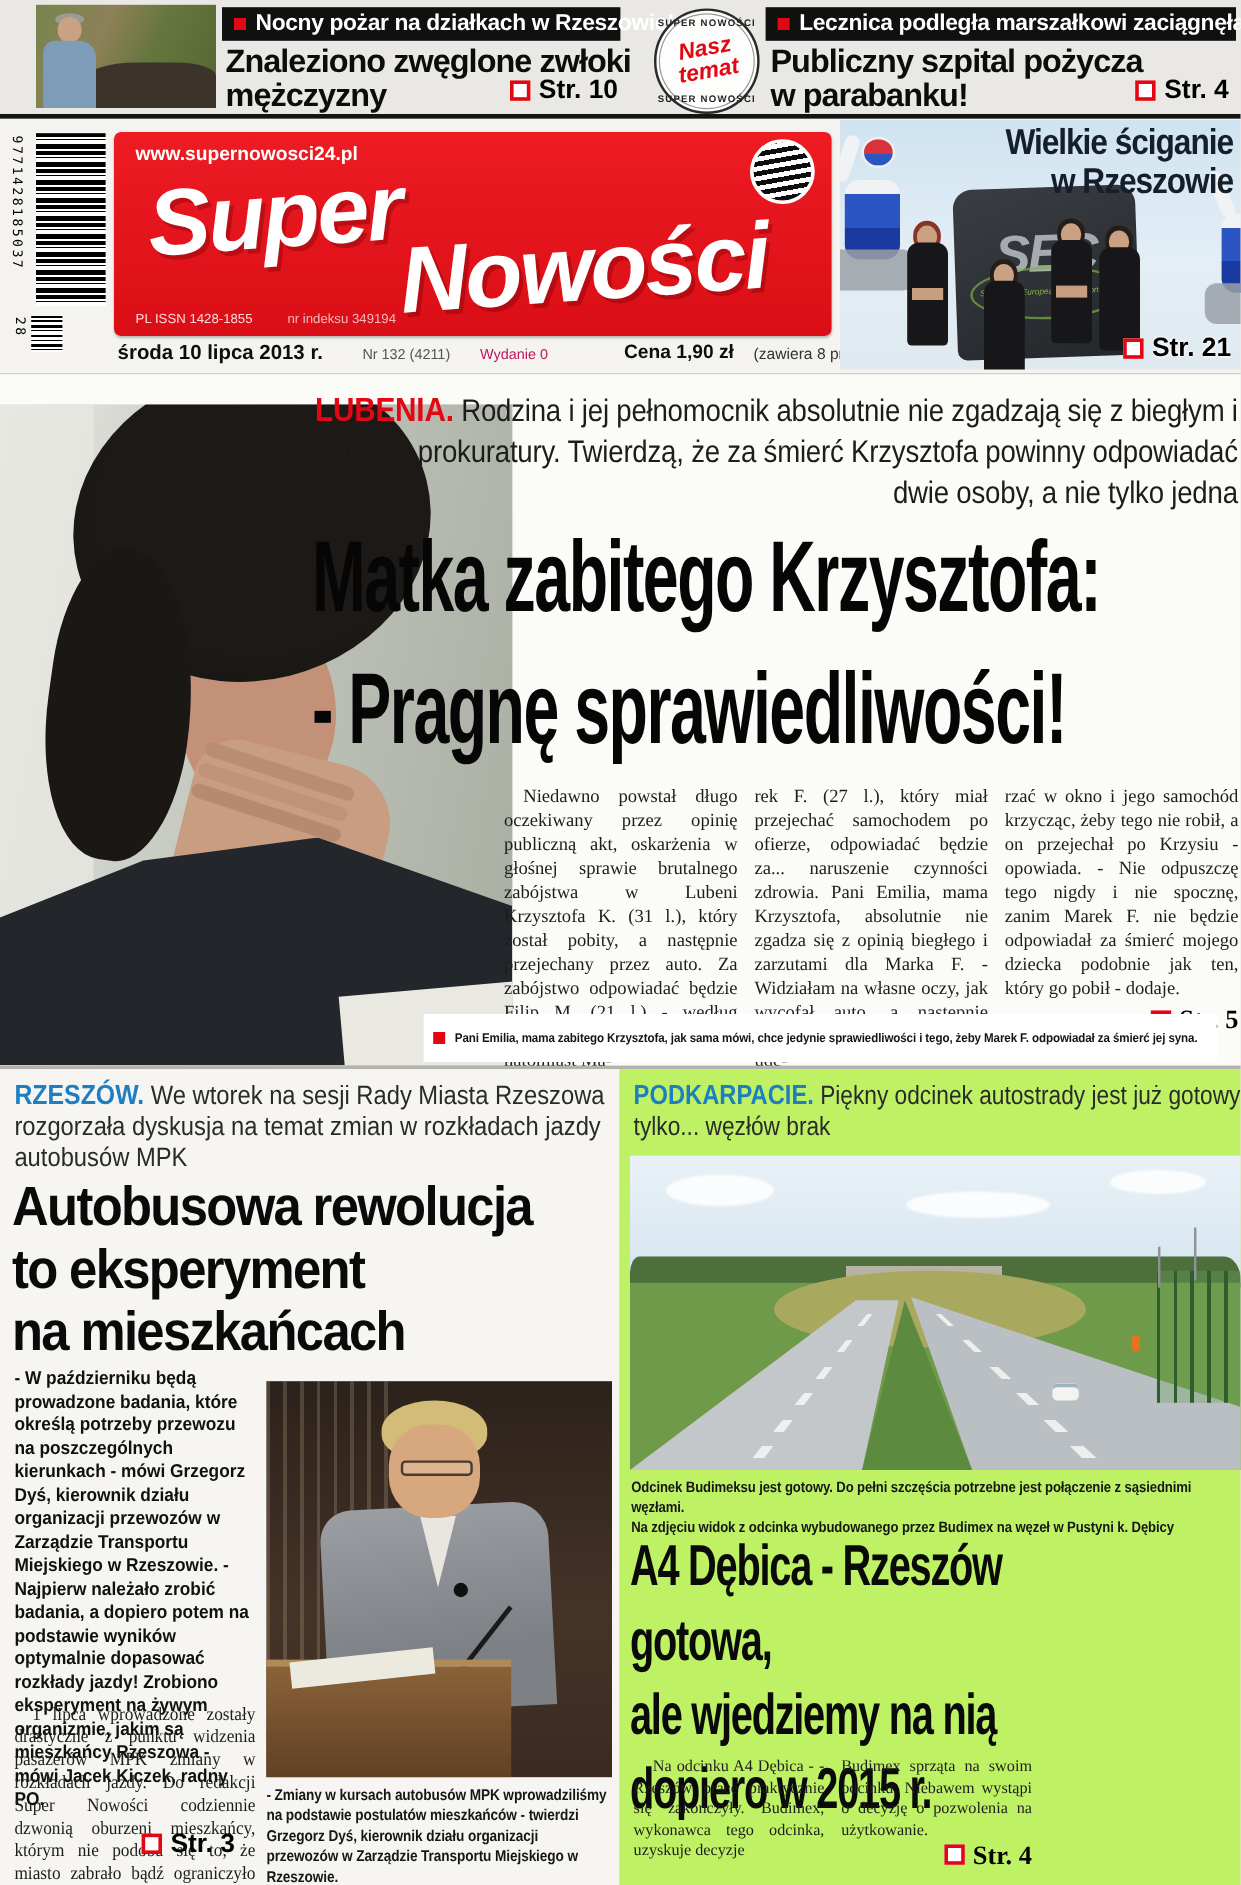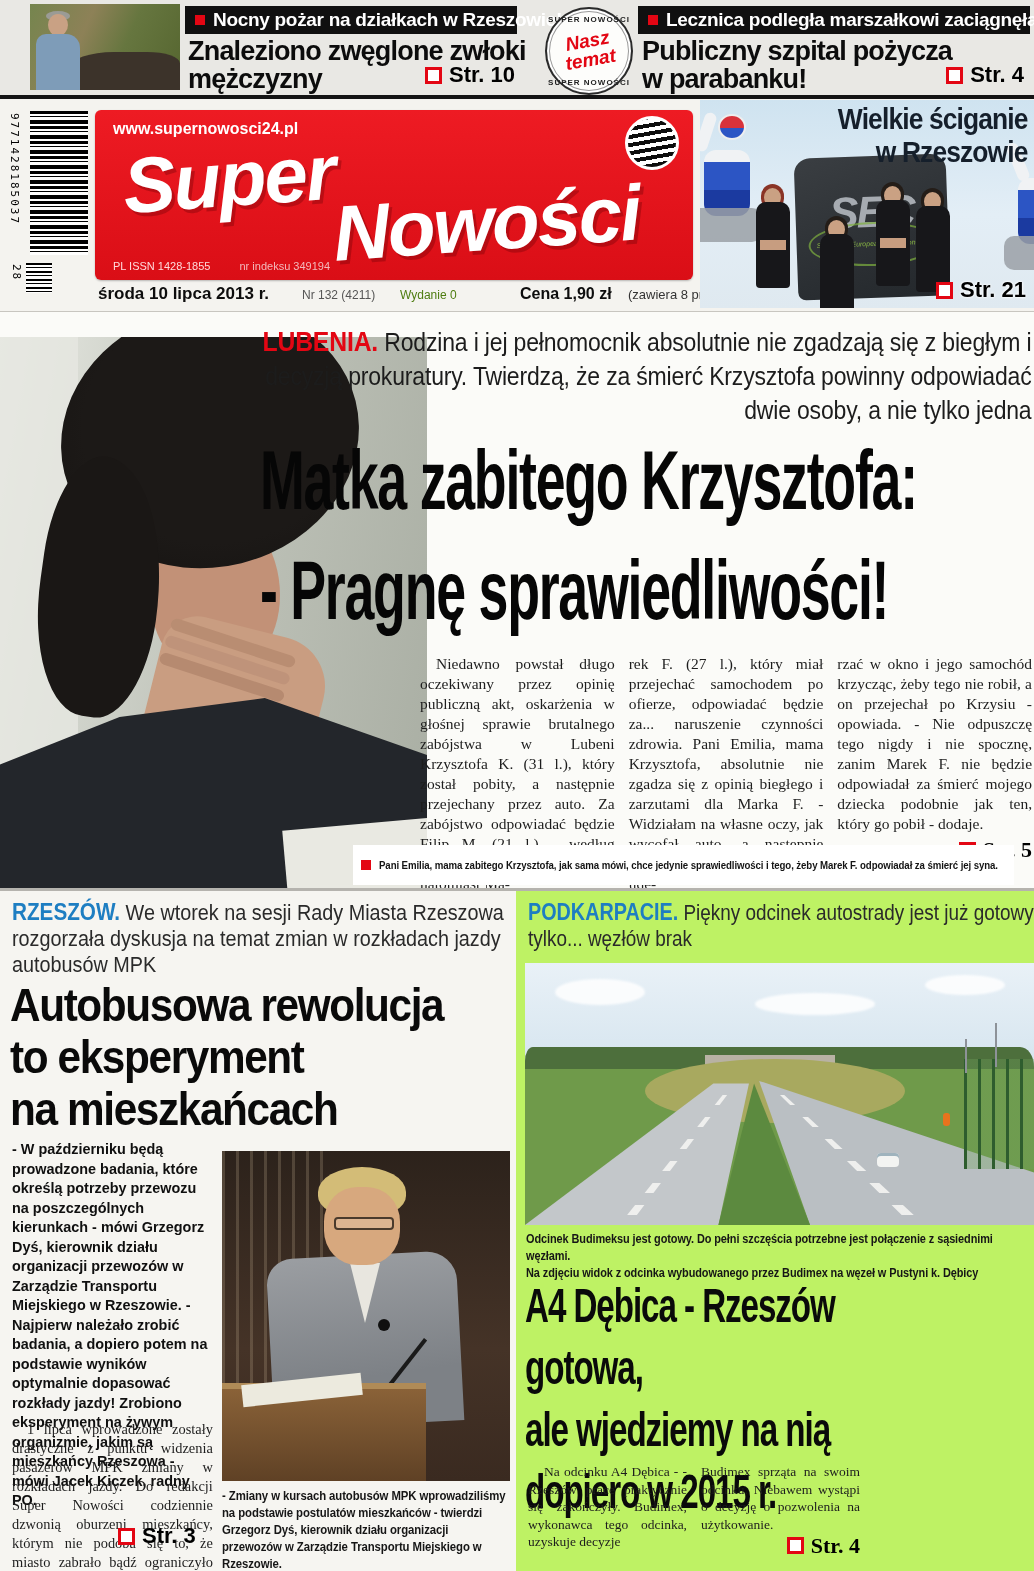--- a/index.html
+++ b/index.html
@@ -54,21 +54,21 @@
          background:repeating-linear-gradient(170deg,#0d0d0d 0 4px,#fff 4px 8px);}
   .logo1,.logo2{position:absolute;color:#fff;font-style:italic;font-weight:bold;font-size:78px;line-height:78px;
          letter-spacing:-2px;text-shadow:3px 4px 0 rgba(110,0,5,.35);transform:rotate(-4deg);white-space:nowrap;}
   .logo1{left:28px;top:30px;}
   .logo2{left:238px;top:74px;}
   .issnrow{position:absolute;left:18px;bottom:8px;font-size:11px;color:#ffd9da;}
   .issnrow .idx{margin-left:26px;color:#f3b9bb;}
   .daterow{position:absolute;left:0;top:183px;width:772px;height:26px;}
   .d-date{position:absolute;left:98px;top:2px;font-weight:bold;font-size:17px;color:#0d0d0d;}
   .d-nr{position:absolute;left:302px;top:6px;font-size:12px;color:#555;}
-  .d-wyd{position:absolute;left:400px;top:6px;font-size:12px;color:#4d7c0f;}
+  .d-wyd{position:absolute;left:400px;top:6px;font-size:12px;color:#be185d;}
   .d-cena{position:absolute;left:520px;top:3px;font-weight:bold;font-size:16px;color:#0d0d0d;}
   .d-vat{position:absolute;left:628px;top:5px;font-size:13px;color:#333;}
   
   .promo{position:absolute;left:700px;top:1px;width:334px;height:208px;overflow:hidden;
          background:linear-gradient(180deg,#cfe3f0 0%,#e3eef6 55%,#dfe9f0 100%);}
   .promo-head{position:absolute;right:6px;top:2px;text-align:right;font-weight:bold;font-size:30px;line-height:33px;
               color:#151f2b;letter-spacing:-1px;transform:scaleX(.88);transform-origin:right top;white-space:pre-line;z-index:5;}
   .sec-panel{position:absolute;left:96px;top:56px;width:152px;height:142px;background:linear-gradient(160deg,#3a3e42,#23272b);
              border-radius:16px 16px 8px 8px;transform:rotate(-2deg);z-index:1;}
   .sec-txt{position:absolute;left:0;top:34px;width:100%;text-align:center;color:#a6abb1;font-weight:bold;

